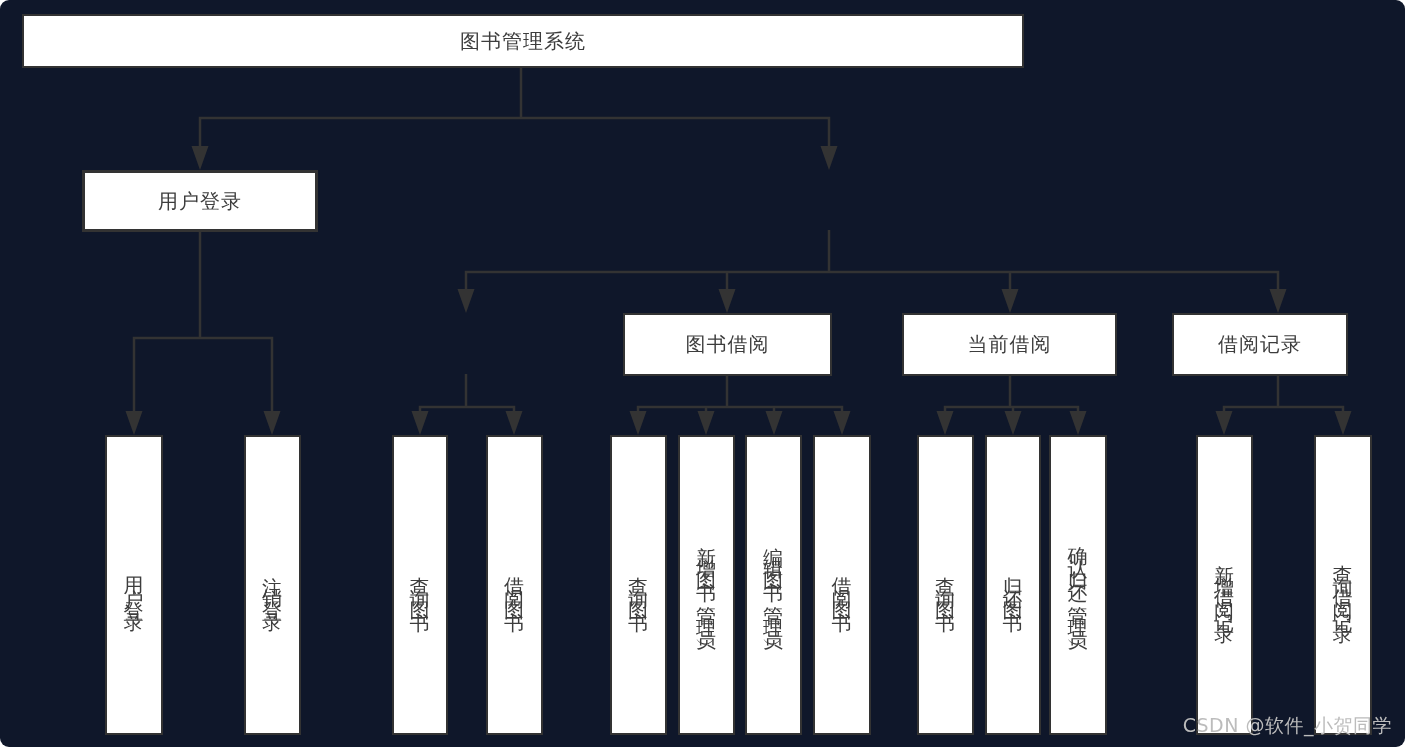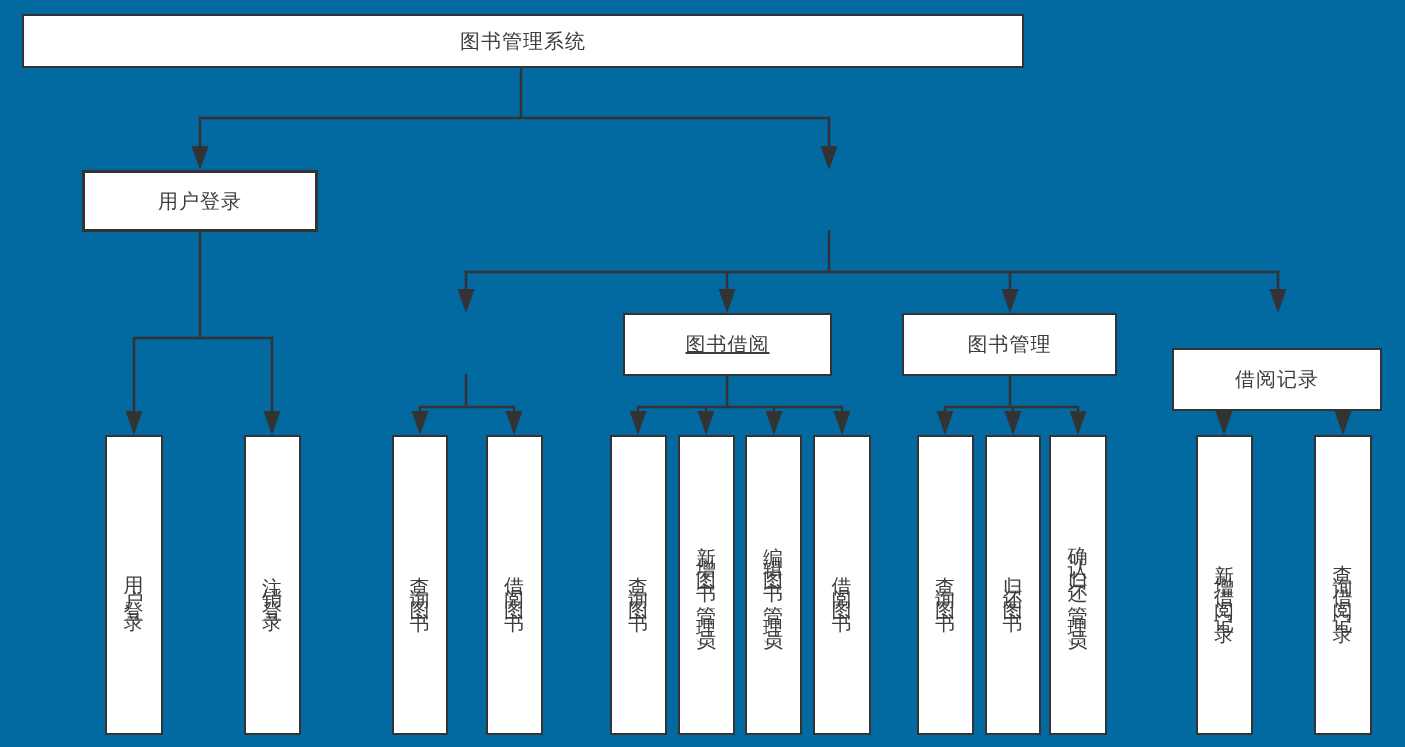--- a/index.html
+++ b/index.html
@@ -4,24 +4,25 @@
 <style>
   html, body {
     margin: 0;
     padding: 0;
     background: #ffffff;
   }
   .canvas {
     position: relative;
     width: 1405px;
     height: 747px;
-    background: #0369a1;
+    background: #0f172a;
     overflow: hidden;
     font-family: "DejaVu Sans", "Liberation Sans", sans-serif;
     color: #3d3d3d;
+    border-radius: 9px;
   }
   .connector-svg {
     position: absolute;
     left: 0; top: 0;
     width: 1405px;
     height: 747px;
     pointer-events: none;
   }
   .box {
     position: absolute;
@@ -119,36 +120,37 @@
       <path d="M1069.5,411 L1086.5,411 L1078,435 Z"></path>
       <path d="M1215.5,411 L1232.5,411 L1224,435 Z"></path>
       <path d="M1334.5,411 L1351.5,411 L1343,435 Z"></path>
     </g>
   </svg>
 
   <div class="box root">图书管理系统</div>
 
   <div class="box lvl2" style="left:82px; width:236px;">用户登录</div>
 
-  <div class="box lvl3" style="left:623px; width:209px;text-decoration:underline;">图书借阅</div>
-  <div class="box lvl3" style="left:902px; width:215px;">图书管理</div>
-  <div class="box lvl3" style="left:1172px; width:210px;margin-top:35px;">借阅记录</div>
+  <div class="box lvl3" style="left:623px; width:209px;">图书借阅</div>
+  <div class="box lvl3" style="left:902px; width:215px;">当前借阅</div>
+  <div class="box lvl3" style="left:1172px; width:176px;">借阅记录</div>
 
   <div class="box leaf" style="left:105px; width:58px;">用户登录</div>
   <div class="box leaf" style="left:244px; width:57px;">注销登录</div>
 
   <div class="box leaf" style="left:392px; width:56px;">查询图书</div>
   <div class="box leaf" style="left:486px; width:57px;">借阅图书</div>
 
   <div class="box leaf" style="left:610px; width:57px;">查询图书</div>
   <div class="box leaf" style="left:678px; width:57px;">新增图书（管理员）</div>
   <div class="box leaf" style="left:745px; width:57px;">编辑图书（管理员）</div>
   <div class="box leaf" style="left:813px; width:58px;">借阅图书</div>
 
   <div class="box leaf" style="left:917px; width:57px;">查询图书</div>
   <div class="box leaf" style="left:985px; width:56px;">归还图书</div>
   <div class="box leaf" style="left:1049px; width:58px;">确认归还（管理员）</div>
 
   <div class="box leaf" style="left:1196px; width:57px;">新增借阅记录</div>
   <div class="box leaf" style="left:1314px; width:58px;">查询借阅记录</div>
 
+  <div class="watermark">CSDN @软件_小贺同学</div>
 
 </div>
 
 </body></html>

